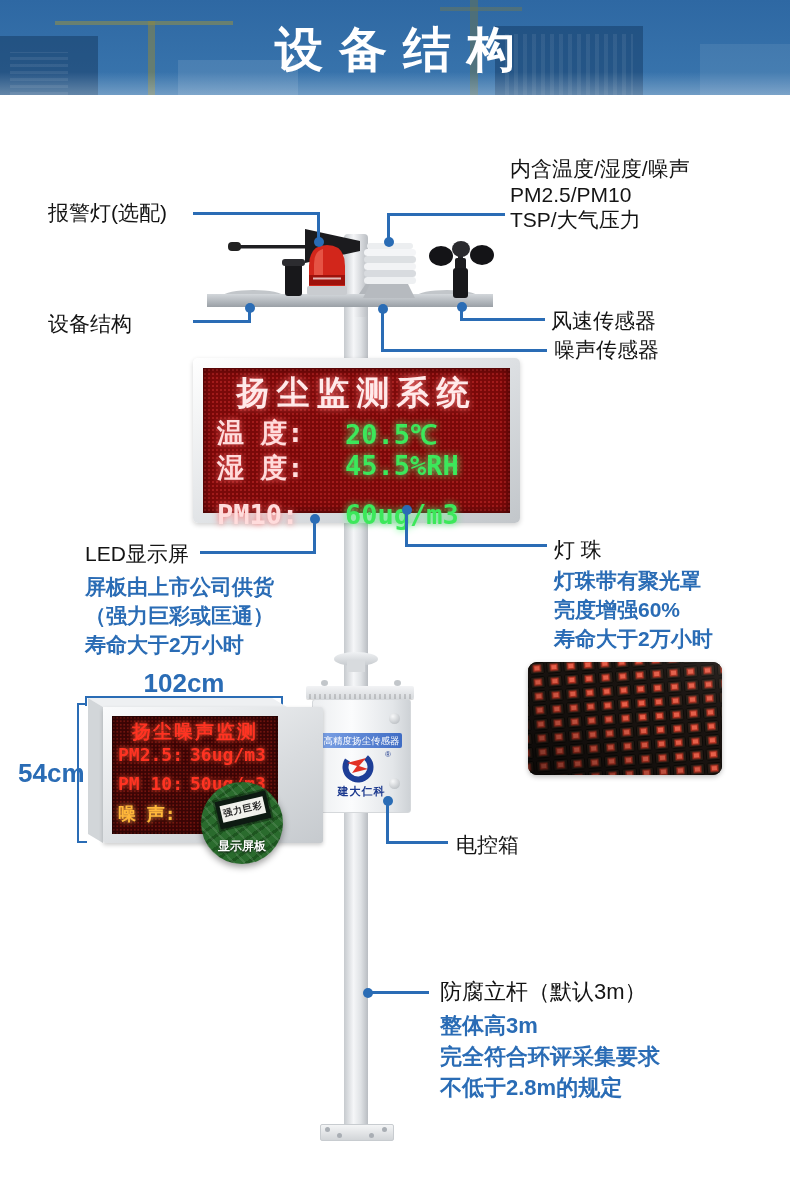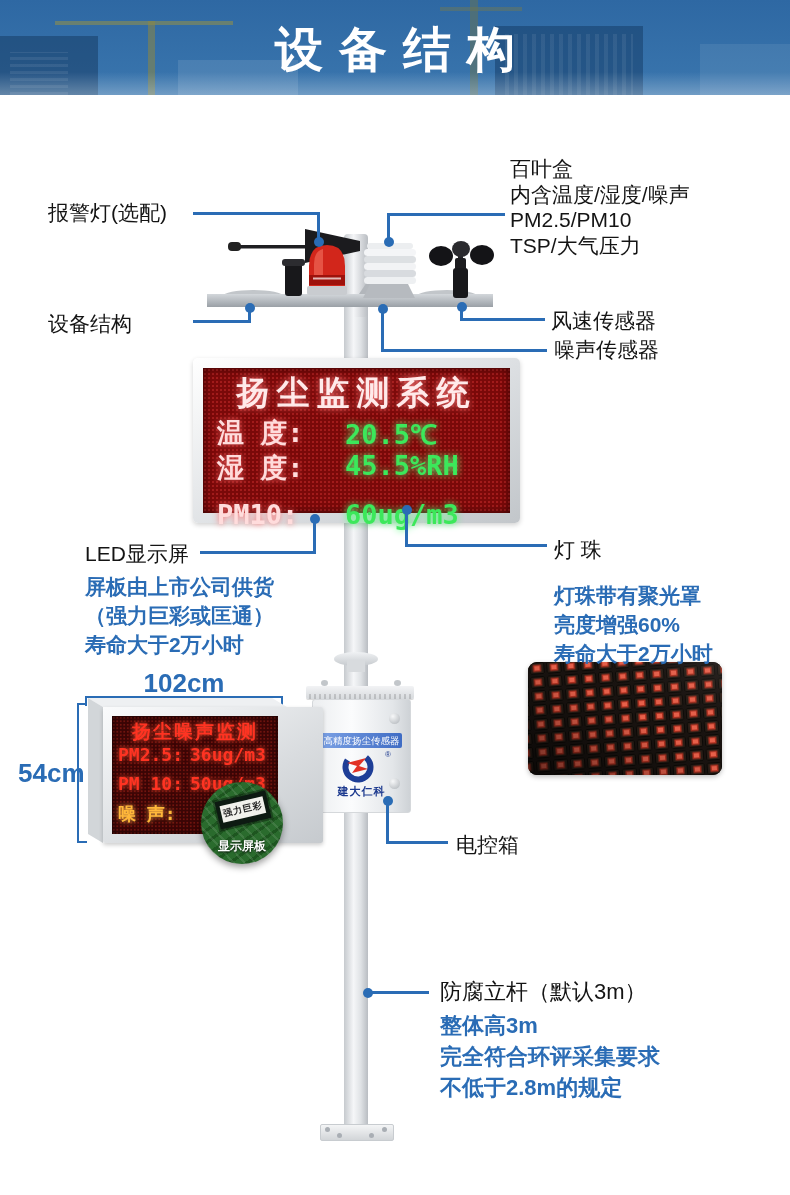--- a/index.html
+++ b/index.html
@@ -282,40 +282,39 @@
   <div class="cdot" style="left:383px;top:796px"></div>
   <div class="vline" style="left:386px;top:800px;height:44px"></div>
   <div class="hline" style="left:386px;top:841px;width:62px"></div>
 
   <div class="cdot" style="left:363px;top:988px"></div>
   <div class="hline" style="left:367px;top:991px;width:62px"></div>
 
   <div class="lbl" style="left:48px;top:199px">报警灯(选配)</div>
 
   <div class="lbl" style="left:510px;top:156px;line-height:25.5px">
-    <div>百叶盒</div>
     <div>内含温度/湿度/噪声</div>
     <div>PM2.5/PM10</div>
     <div>TSP/大气压力</div>
   </div>
 
   <div class="lbl" style="left:48px;top:310px">设备结构</div>
   <div class="lbl" style="left:551px;top:307px">风速传感器</div>
   <div class="lbl" style="left:554px;top:336px">噪声传感器</div>
 
 
   <div class="lbl" style="left:85px;top:540px">LED显示屏</div>
   <div class="note" style="left:85px;top:572px">
     <div>屏板由上市公司供货</div>
     <div>（强力巨彩或匡通）</div>
     <div>寿命大于2万小时</div>
   </div>
 
   <div class="lbl" style="left:554px;top:536px">灯 珠</div>
-  <div class="note" style="left:554px;top:581px">
+  <div class="note" style="left:554px;top:566px">
     <div>灯珠带有聚光罩</div>
     <div>亮度增强60%</div>
     <div>寿命大于2万小时</div>
   </div>
 
   <div class="lbl" style="left:456px;top:831px">电控箱</div>
 
   <div class="lbl" style="left:440px;top:977px;font-size:22px">防腐立杆（默认3m）</div>
   <div class="note" style="left:440px;top:1010px;font-size:22px;line-height:31px">
     <div>整体高3m</div>

